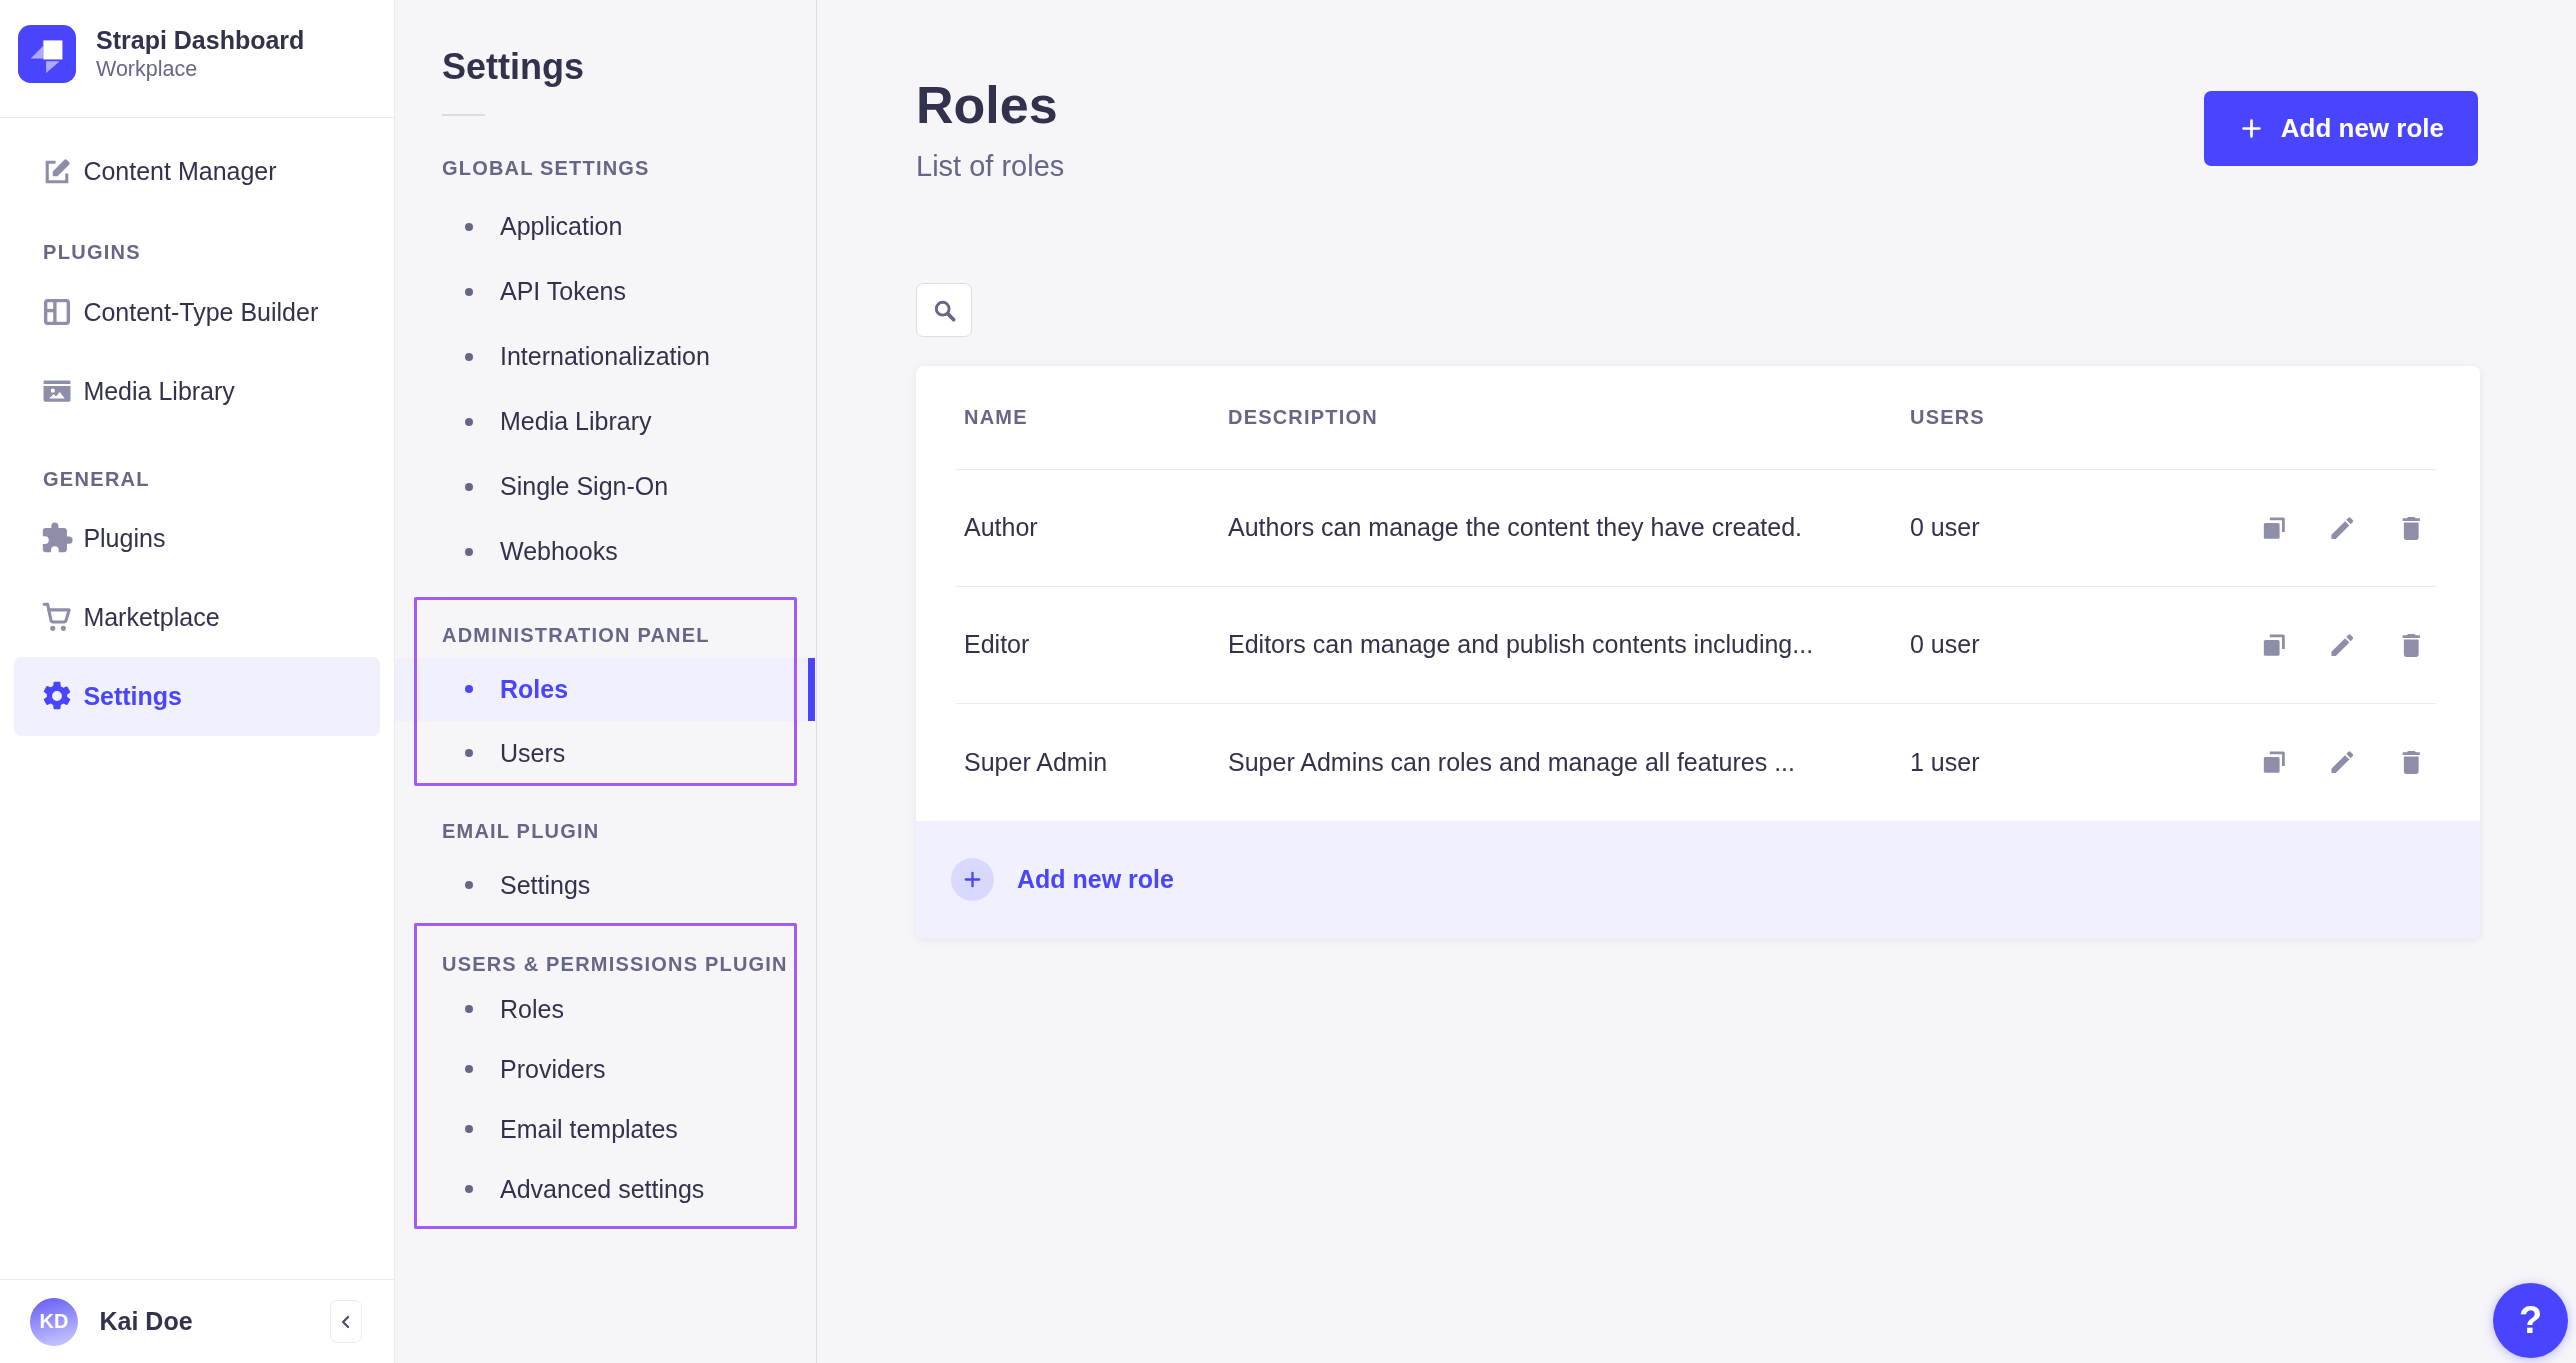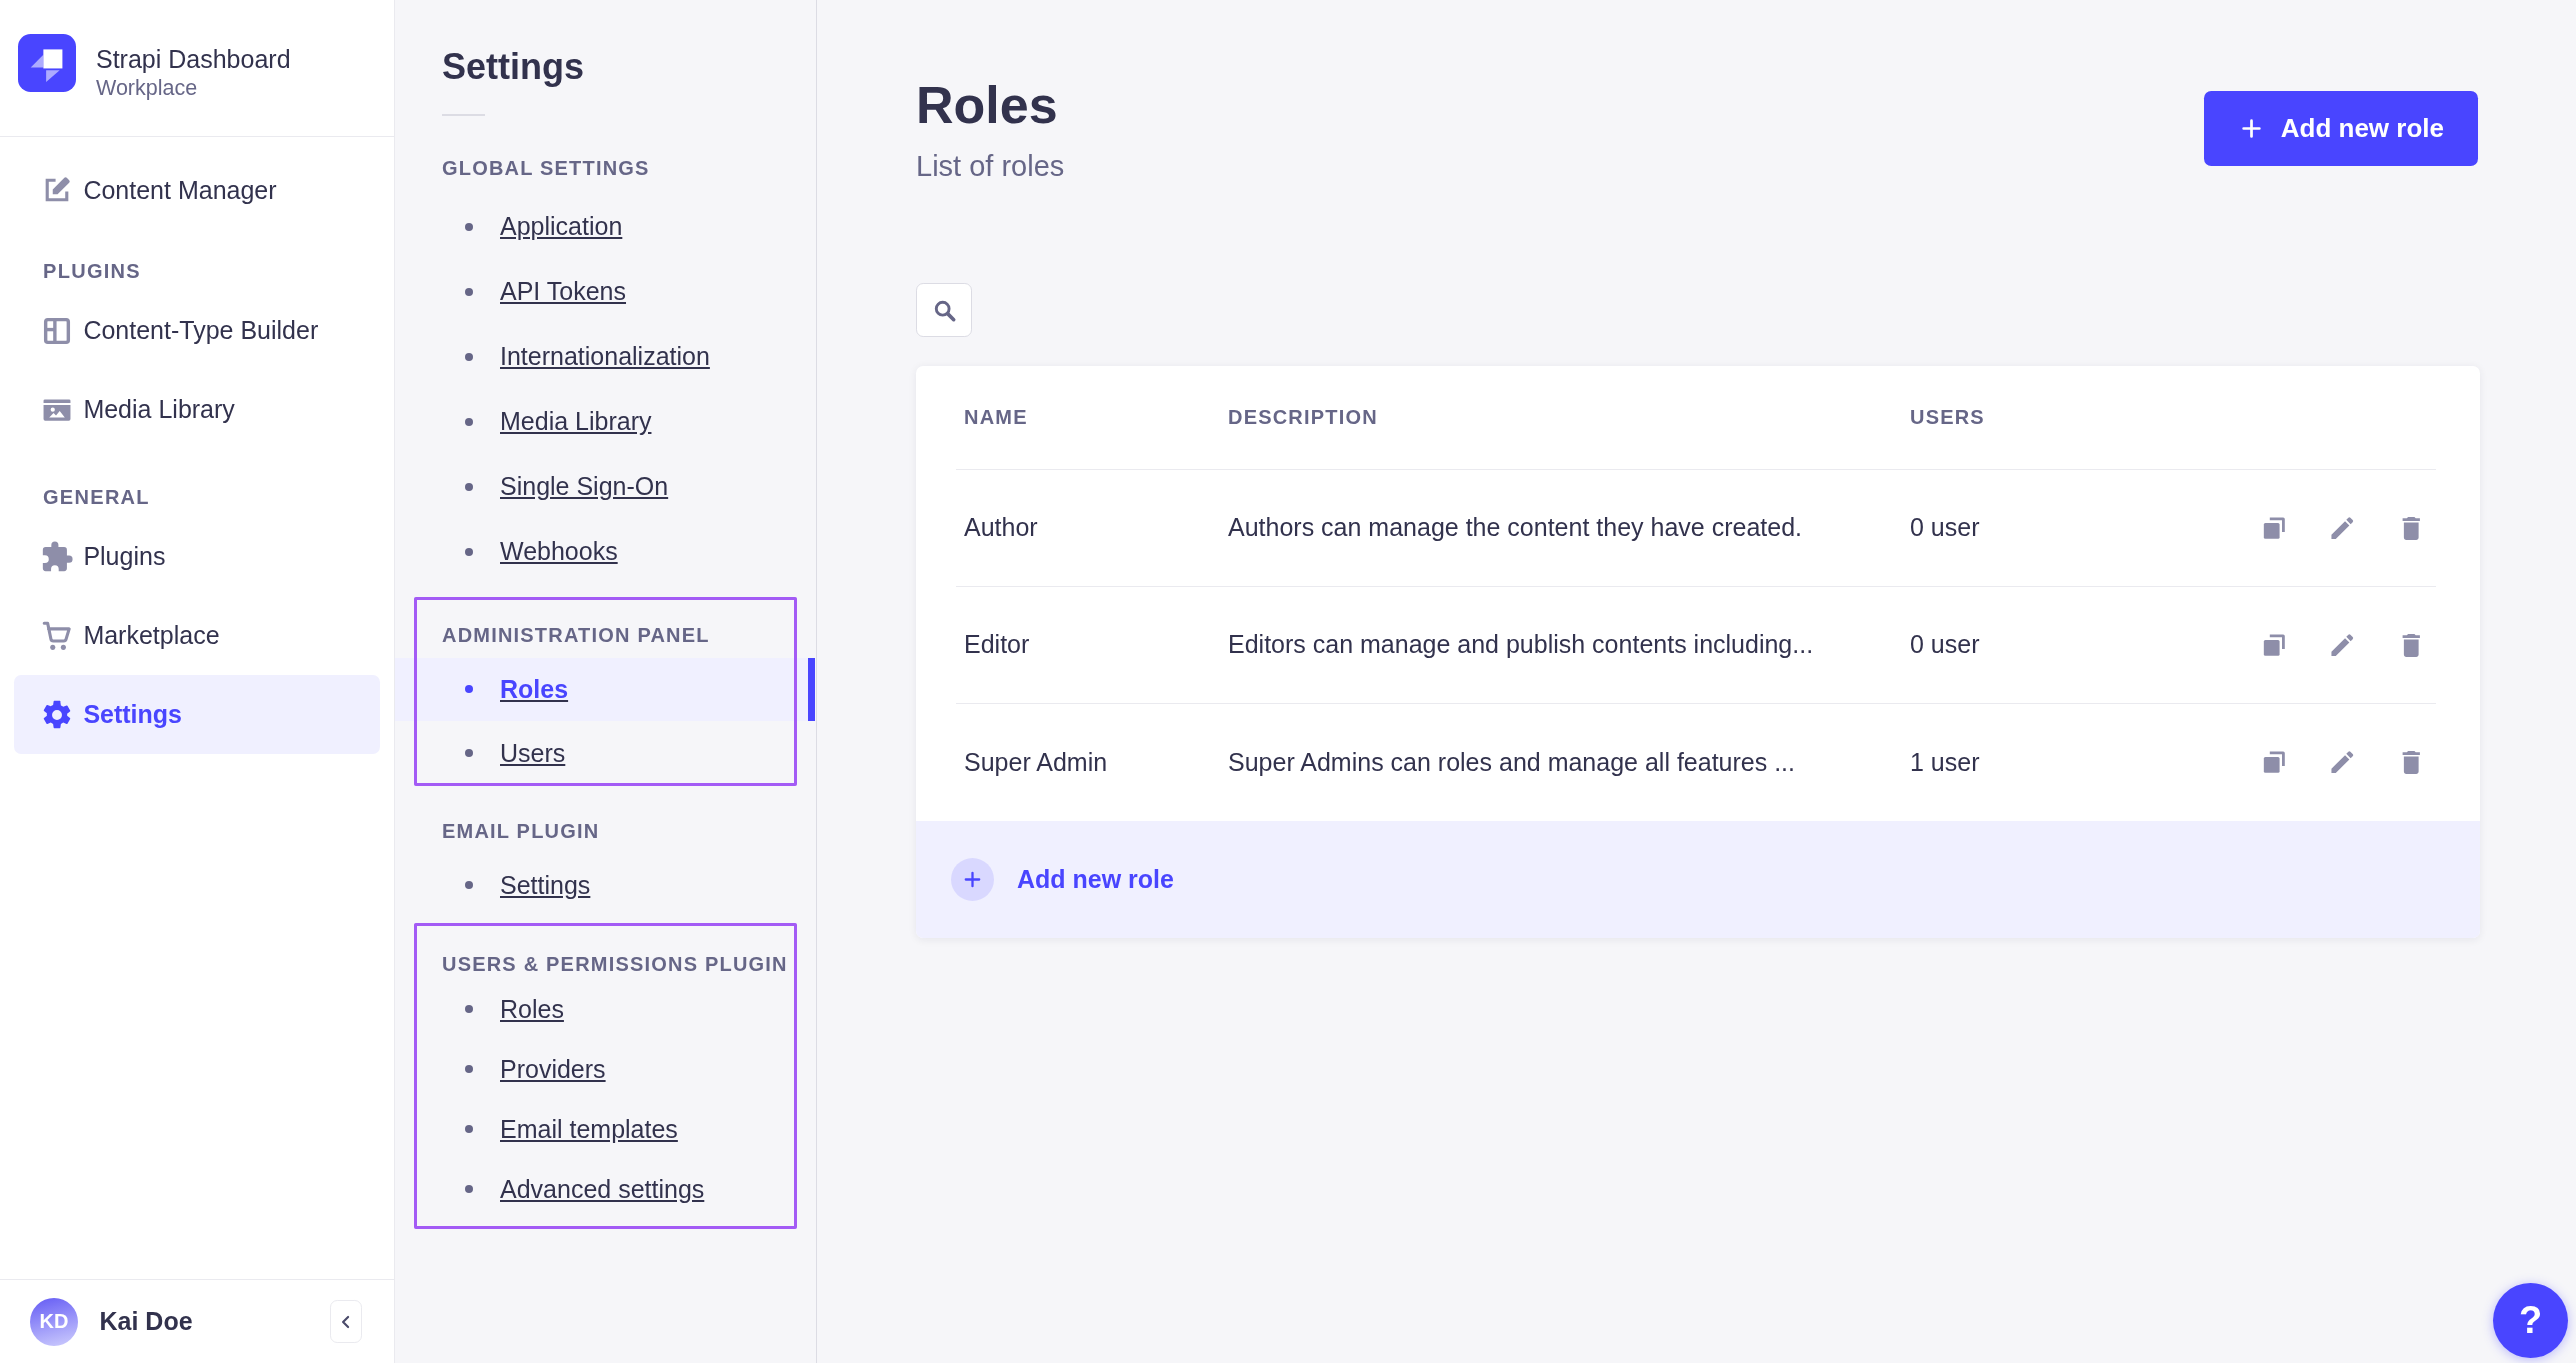--- a/index.html
+++ b/index.html
@@ -14,21 +14,21 @@
   svg { display:block; }
 
   
   .sidebar {
     position: absolute; left: 0; top: 0; width: 395px; height: 1364px;
     background: #ffffff; border-right: 0.9px solid #eaeaef;
     display: flex; flex-direction: column;
   }
   .brand { display: flex; align-items: center; gap: 20px; padding: 25px 18px 34px 18px; cursor: pointer; }
   .brand-icon { width: 58px; height: 58px; border-radius: 12.6px; background: #4945ff; flex: 0 0 auto; }
-  .brand-title { font-size: 25px; font-weight: 400; color: #32324d; line-height: 30.5px; margin-top: 19px; }
+  .brand-title { font-size: 25px; font-weight: 700; color: #32324d; line-height: 30.5px; }
   .brand-sub { font-size: 21.5px; color: #666687; line-height: 27px; }
   .h-divider { height: 0.9px; background: #eaeaef; }
   .side-item {
     display: flex; align-items: center; gap: 8px;
     height: 65px; margin: 0 14.4px; padding-left: 25px;
     border-radius: 7.2px; font-size: 25px; color: #32324d; cursor: pointer;
   }
   .side-item .ic { width: 36px; height: 36px; color: #8e8ea9; flex: 0 0 auto; display:flex; align-items:center; justify-content:center; }
   .side-item.first { margin-top: 21.5px; }
   .side-item.tall { height: 79px; }
@@ -61,21 +61,21 @@
   .settings-nav h2 { font-size: 36px; font-weight: 700; color: #32324d; margin-left: 47px; line-height: 40px; }
   .nav-divider { width: 43px; height: 1.8px; background: #dcdce4; margin: 27px 0 0 47px; }
   .nav-section-title {
     font-size: 20px; font-weight: 700; letter-spacing: 1.2px; color: #666687;
     margin-left: 47px; height: 23px; line-height: 23px;
   }
   .nav-section-title.t1 { margin-top: 41px; }
   .nav-section-title.t2 { margin-top: 40px; }
   .nav-section-title.t3 { margin-top: 34px; }
   .nav-section-title.t4 { margin-top: 36px; }
-  .nav-list { list-style: none; text-decoration: underline; }
+  .nav-list { list-style: none; }
   .nav-list.l1 { margin-top: 14.4px; }
   .nav-list.l2 { margin-top: 10.8px; }
   .nav-list.l3 { margin-top: 10.8px; }
   .nav-list.l4 { margin-top: 3.6px; }
   .nav-item {
     display: flex; align-items: center; gap: 27px;
     height: 65px; padding-left: 70px; font-size: 25px; color: #32324d; cursor: pointer;
   }
   .nav-list.l4 .nav-item { height: 60px; }
   .bullet { width: 8px; height: 8px; border-radius: 50%; background: #666687; flex: 0 0 auto; }

